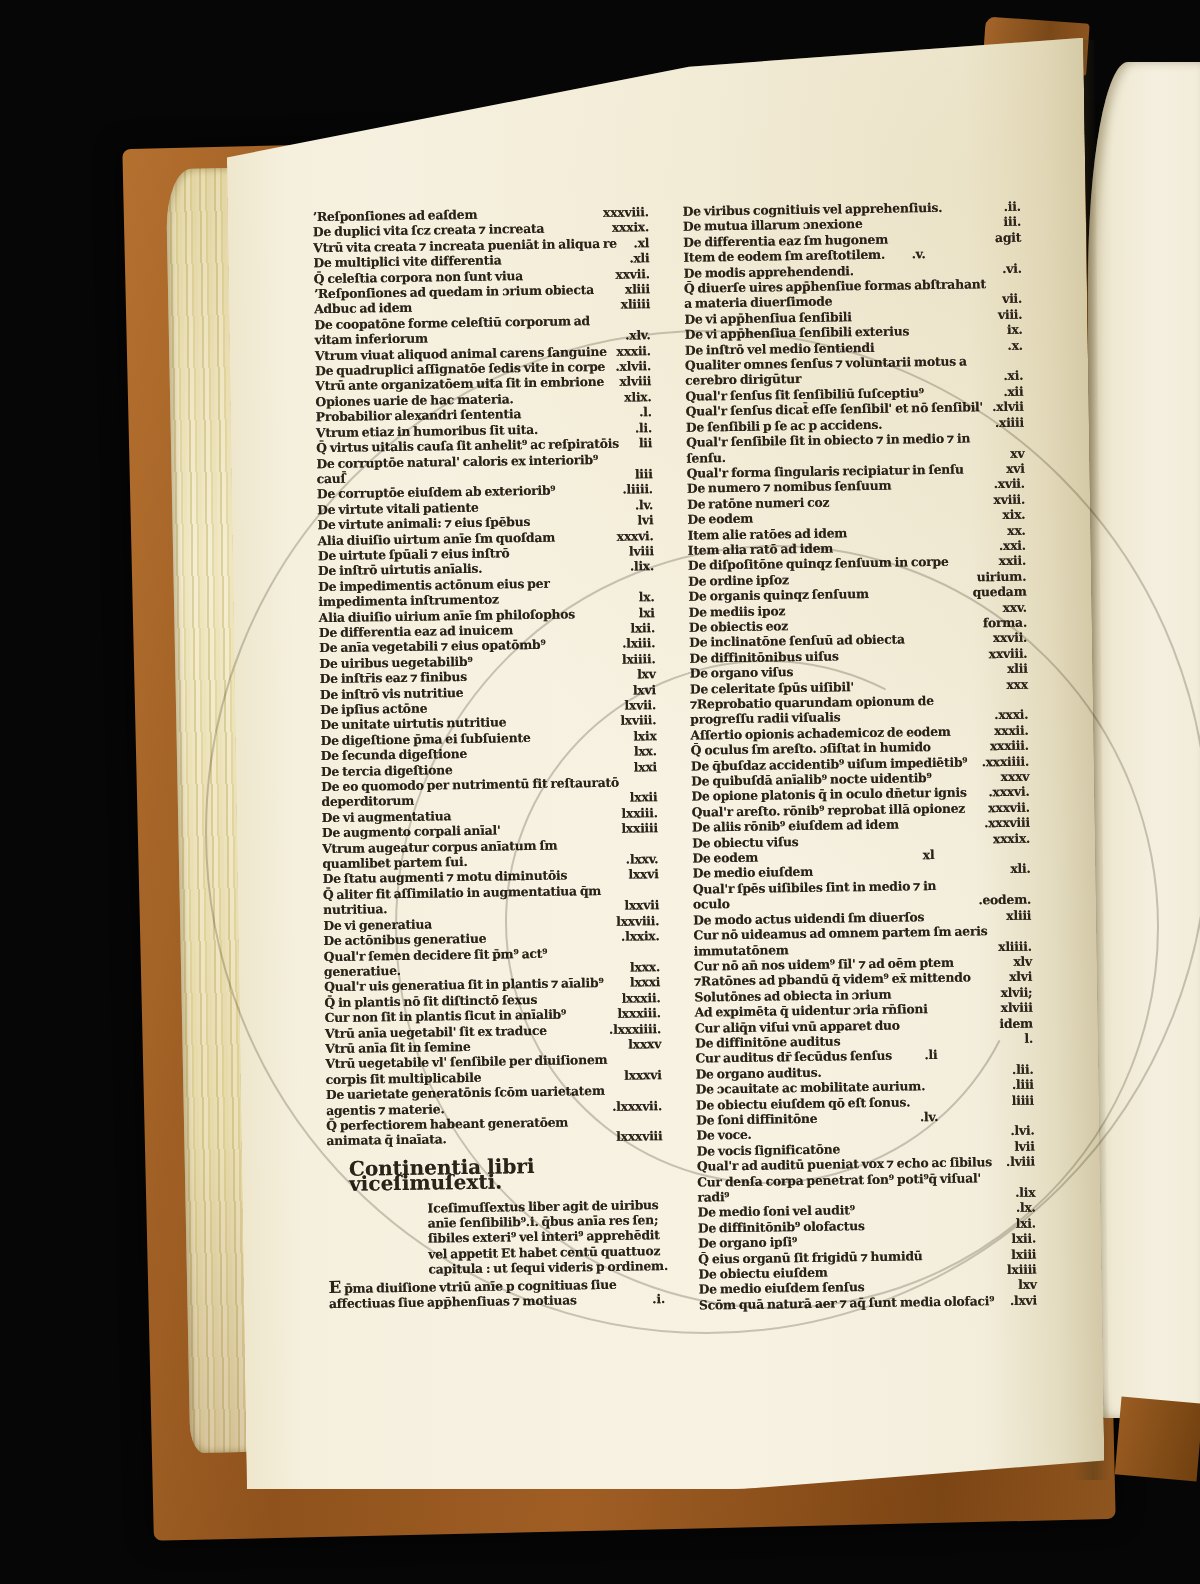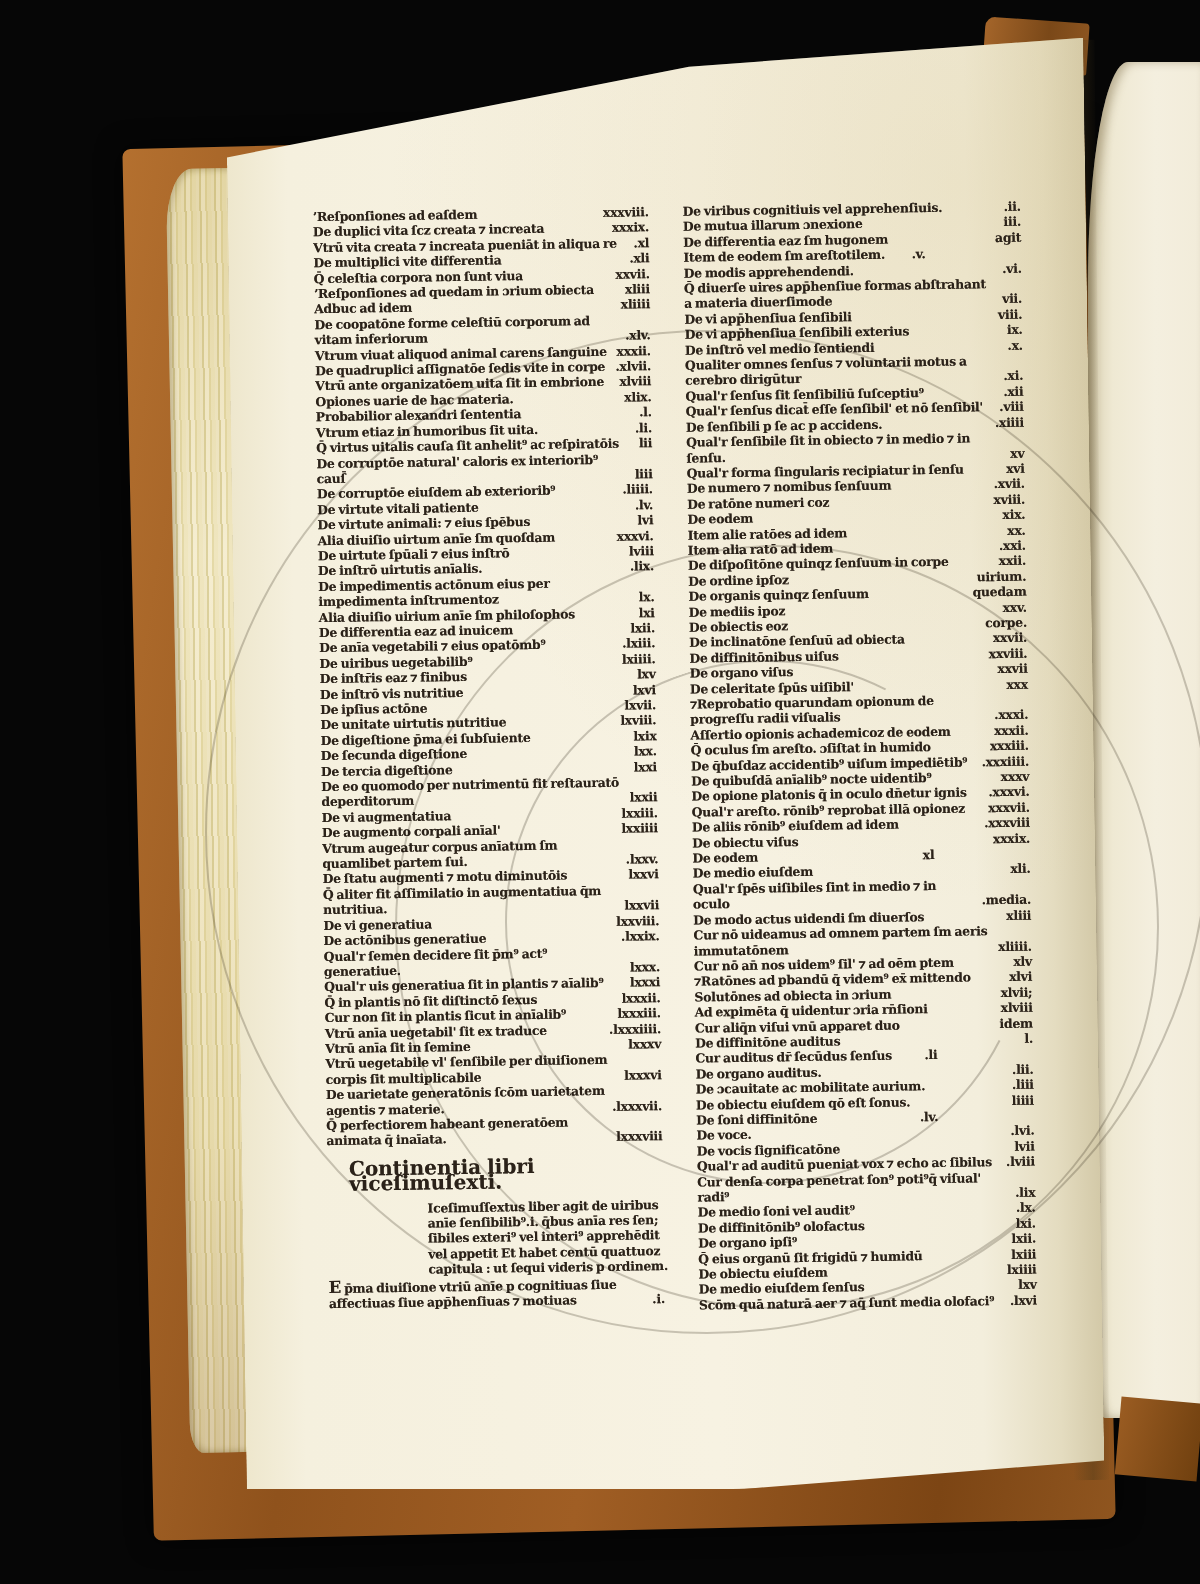--- a/index.html
+++ b/index.html
@@ -361,21 +361,21 @@
       <div class="entry">
         <span class="t">Qualiter omnes ſenſus ⁊ voluntarii motus a cerebro dirigūtur</span>
         <span class="f">.xi.</span>
       </div>
       <div class="entry">
         <span class="t">Qual'r ſenſus ſit ſenſibiliū ſuſceptiu⁹</span>
         <span class="f">.xii</span>
       </div>
       <div class="entry">
         <span class="t">Qual'r ſenſus dicat̄ eſſe ſenſibil' et nō ſenſibil'</span>
-        <span class="f">.viii</span>
+        <span class="f">.xlvii</span>
       </div>
       <div class="entry">
         <span class="t">De ſenſibili p ſe ac p accidens.</span>
         <span class="f">.xiiii</span>
       </div>
       <div class="entry">
         <span class="t">Qual'r ſenſibile ſit in obiecto ⁊ in medio ⁊ in ſenſu.</span>
         <span class="f">xv</span>
       </div>
       <div class="entry">
@@ -413,33 +413,33 @@
       <div class="entry">
         <span class="t">De organis quinqz ſenſuum</span>
         <span class="f">quedam</span>
       </div>
       <div class="entry">
         <span class="t">De mediis ipoz</span>
         <span class="f">xxv.</span>
       </div>
       <div class="entry">
         <span class="t">De obiectis eoz</span>
-        <span class="f">corpe.</span>
+        <span class="f">forma.</span>
       </div>
       <div class="entry">
         <span class="t">De inclinatōne ſenſuū ad obiecta</span>
         <span class="f">xxvii.</span>
       </div>
       <div class="entry">
         <span class="t">De diffinitōnibus uiſus</span>
         <span class="f">xxviii.</span>
       </div>
       <div class="entry">
         <span class="t">De organo viſus</span>
-        <span class="f">xxvii</span>
+        <span class="f">xlii</span>
       </div>
       <div class="entry">
         <span class="t">De celeritate ſpūs uiſibil'</span>
         <span class="f">xxx</span>
       </div>
       <div class="entry">
         <span class="t">⁊Reprobatio quarundam opionum de progreſſu radii viſualis</span>
         <span class="f">.xxxi.</span>
       </div>
       <div class="entry">
@@ -477,21 +477,21 @@
       <div class="entry mid">
         <span class="t">De eodem</span>
         <span class="f">xl</span>
       </div>
       <div class="entry">
         <span class="t">De medio eiuſdem</span>
         <span class="f">xli.</span>
       </div>
       <div class="entry">
         <span class="t">Qual'r ſpēs uiſibiles ſint in medio ⁊ in oculo</span>
-        <span class="f">.media.</span>
+        <span class="f">.eodem.</span>
       </div>
       <div class="entry">
         <span class="t">De modo actus uidendi ſm diuerſos</span>
         <span class="f">xliii</span>
       </div>
       <div class="entry">
         <span class="t">Cur nō uideamus ad omnem partem ſm aeris immutatōnem</span>
         <span class="f">xliiii.</span>
       </div>
       <div class="entry">

